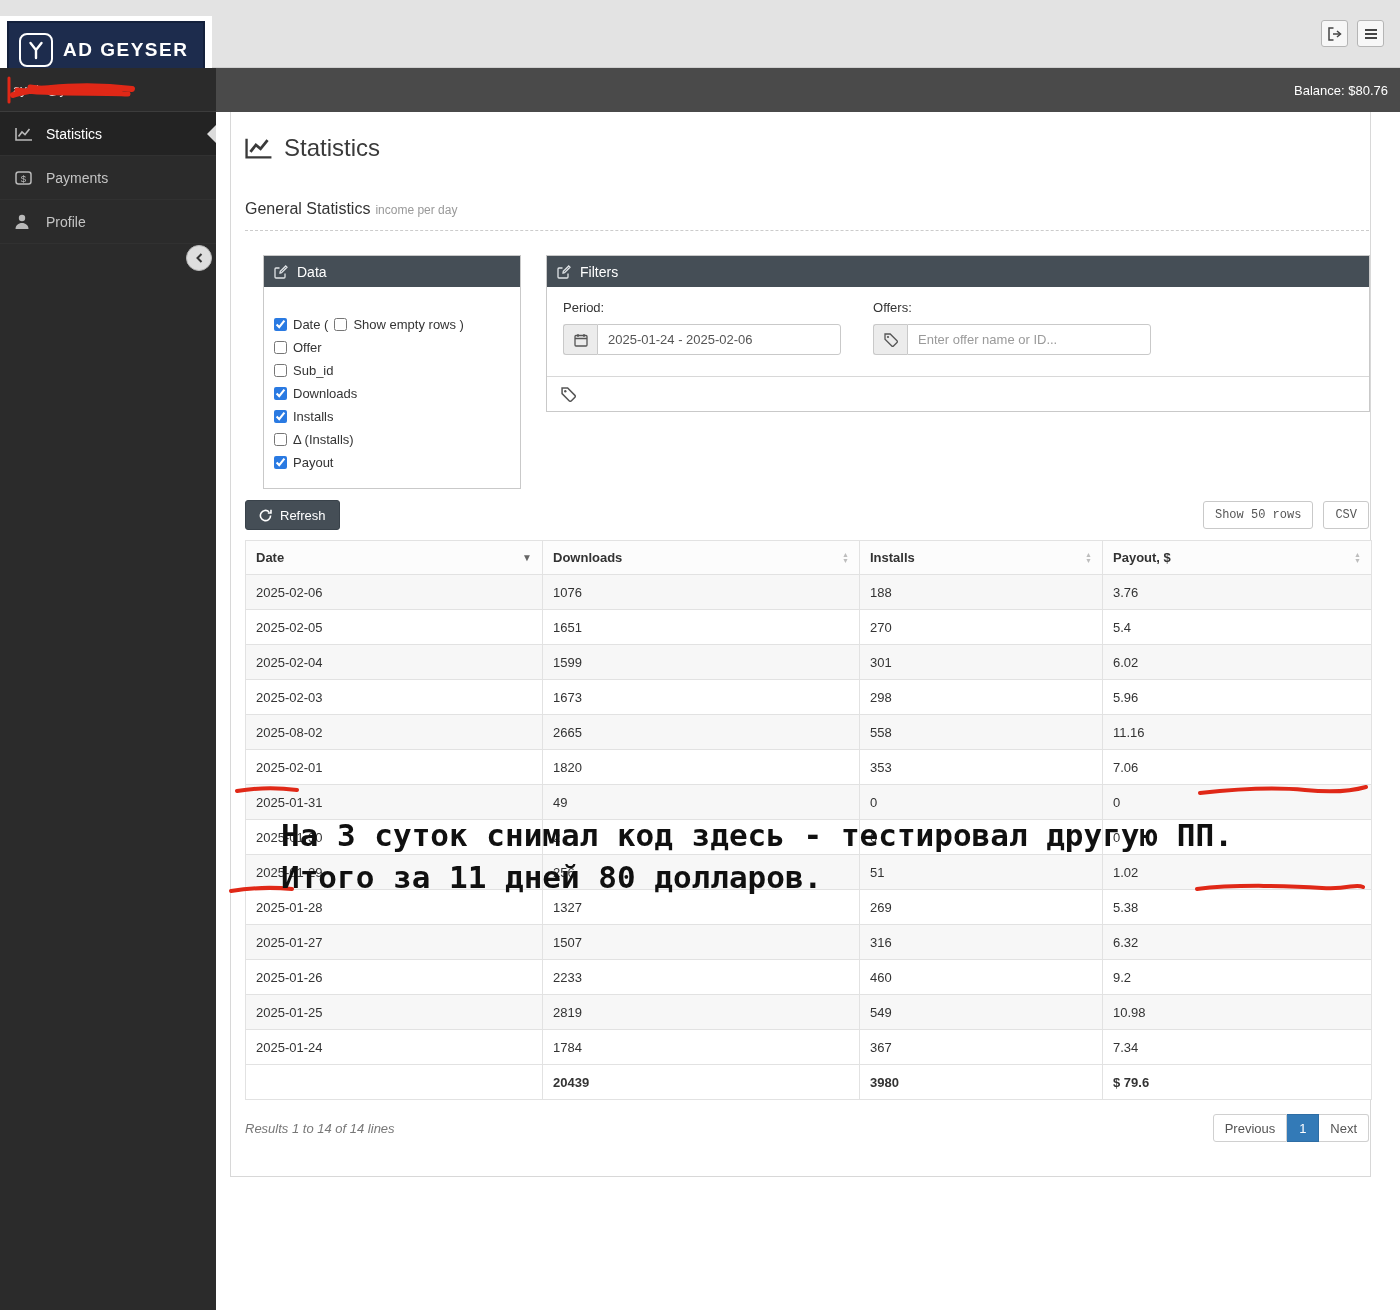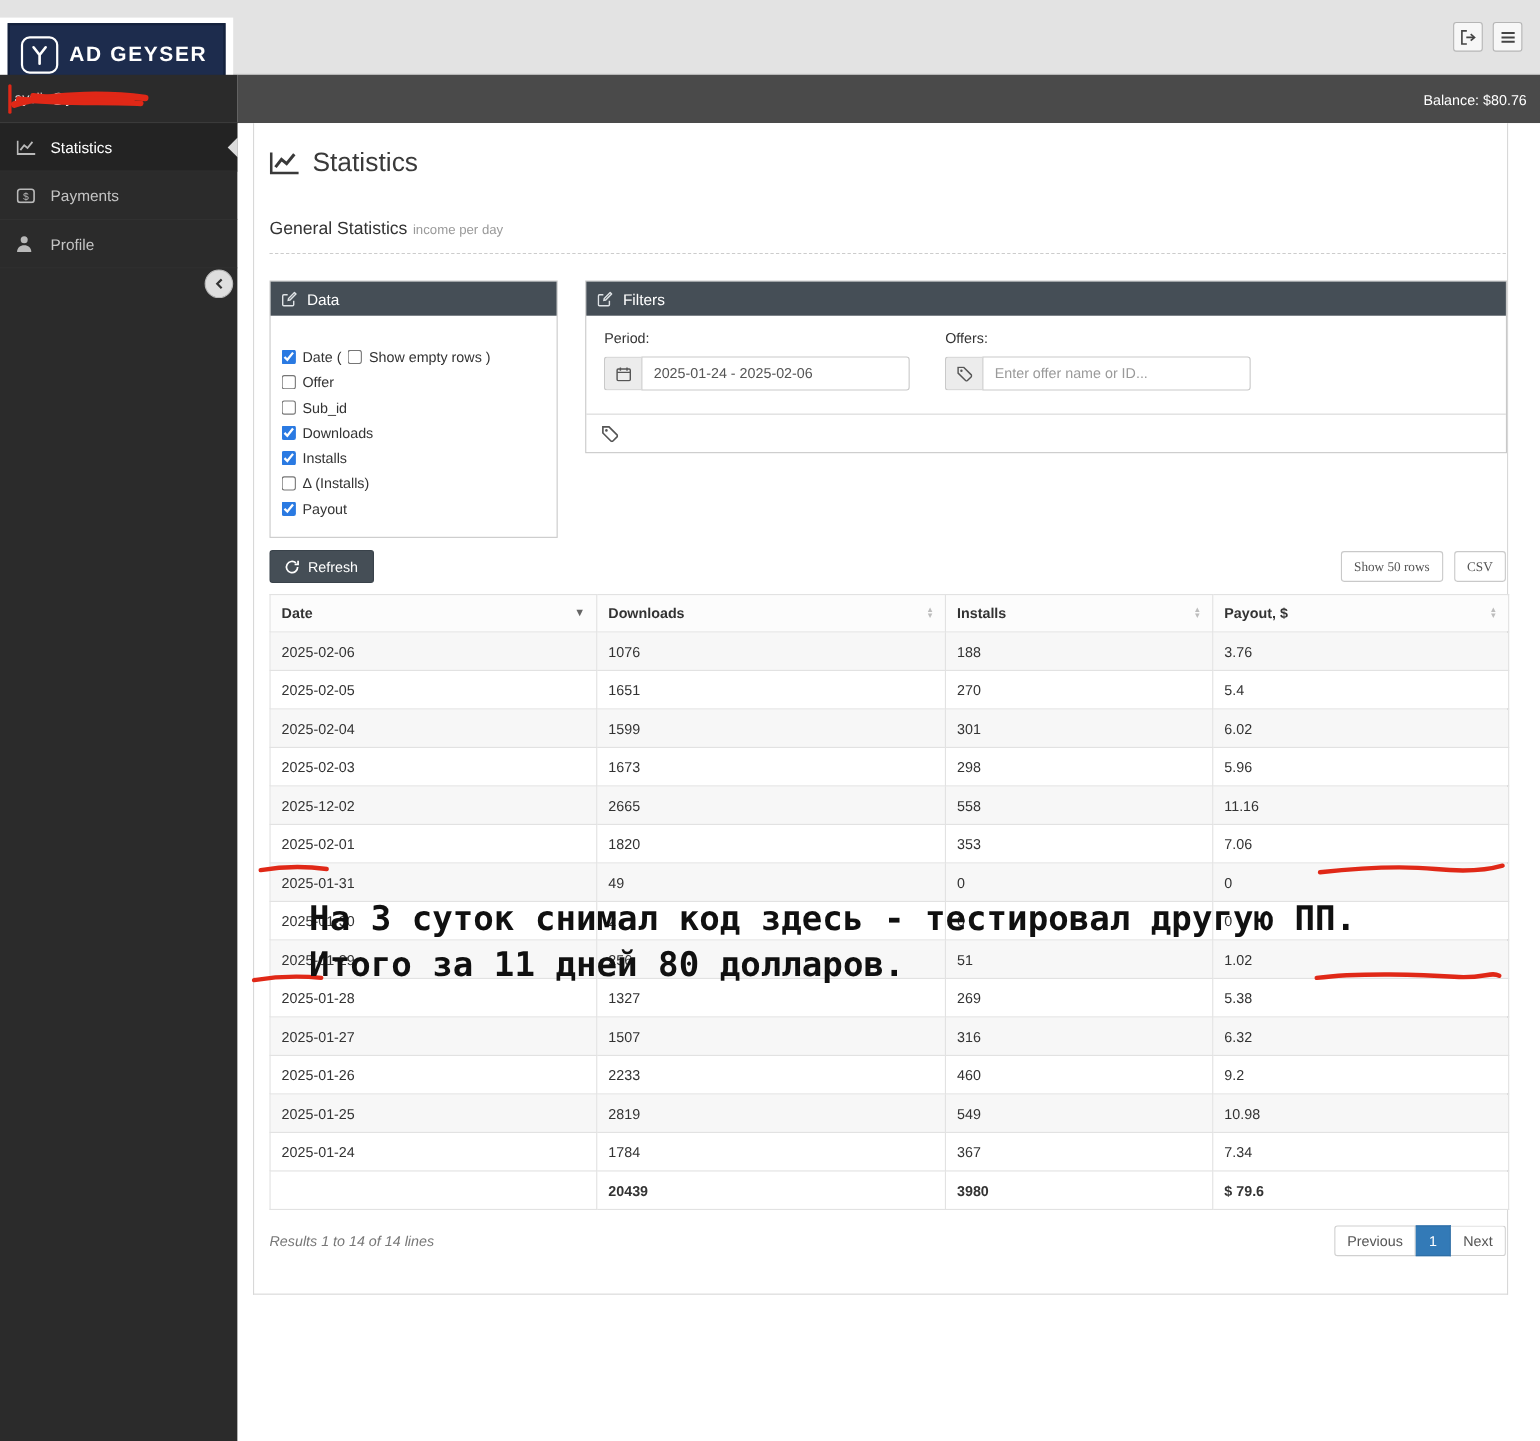--- a/index.html
+++ b/index.html
@@ -33,42 +33,42 @@
   .panel { position:absolute; left:14px; top:0; width:1141px; height:1065px; border:1px solid #d8d8d8; border-top:none; background:#fff; padding:0 0 0 14px; }
 
   .page-title { margin-top:22px; display:flex; align-items:center; gap:11px; font-size:24px; color:#3a3a3a; }
   .page-title .pt-icon { display:flex; color:#3a3a3a; }
 
   .section-head { margin-top:38px; font-size:16px; color:#333; }
   .section-head .sub { font-size:12px; color:#999; margin-left:5px; }
   .dashed-divider { border-bottom:1px dashed #ccc; margin-top:12px; margin-right:1px; }
 
   .boxes-row { display:flex; margin-top:24px; align-items:flex-start; }
-  .box { border:1px solid #c9c9c9; }
+  .box { border:1px solid #c9c9c9;margin-left:18px; }
   .box-header { height:31px; background:#454e56; color:#fff; font-size:14px; display:flex; align-items:center; gap:9px; padding:0 10px; }
   .box-header .bh-icon { display:flex; color:#dfe3e6; }
   .data-box { width:263px; }
   .data-body { padding:26px 10px 14px; }
   .cb-row { display:flex; align-items:center; gap:6px; height:23px; font-size:13px; color:#333; }
   input[type=checkbox] { width:13px; height:13px; margin:0; accent-color:#2a7ae2; }
 
   .filters-box { width:840px; margin-left:25px; }
   .filters-fields { display:flex; padding:13px 16px 21px; }
   .field-group { margin-right:32px; }
   .field-label { font-size:13px; color:#333; margin-bottom:9px; }
   .input-group { display:flex; height:31px; }
   .input-addon { width:34px; background:#ececec; border:1px solid #c9c9c9; border-right:none; border-radius:3px 0 0 3px; display:flex; align-items:center; justify-content:center; color:#555; }
   .text-input { border:1px solid #c9c9c9; border-radius:0 3px 3px 0; width:244px; padding:0 10px; font-size:13px; color:#555; font-family:inherit; outline:none; background:#fff; }
   .text-input::placeholder { color:#9a9a9a; }
   .filters-tagrow { border-top:1px solid #d8d8d8; height:35px; display:flex; align-items:center; padding:0 14px; color:#555; }
 
   .toolbar-row { margin-top:11px; display:flex; align-items:center; margin-right:1px; }
   .refresh-btn { height:30px; background:#454e56; color:#fff; border:1px solid #39424a; border-radius:3px; font-size:13px; font-family:inherit; display:flex; align-items:center; gap:8px; padding:0 13px; cursor:pointer; }
   .toolbar-spacer { flex:1; }
-  .ghost-btn { height:28px; background:#fff; border:1px solid #c9c9c9; border-radius:3px; color:#555; font-size:12px; font-family:Liberation Serif, serif; padding:0 11px; cursor:pointer; }
+  .ghost-btn { height:28px; background:#fff; border:1px solid #c9c9c9; border-radius:3px; color:#555; font-size:12px; font-family:Liberation Mono, monospace; padding:0 11px; cursor:pointer; }
   .ghost-btn + .ghost-btn { margin-left:10px; }
 
   .stats-table { margin-top:10px; width:1127px; border-collapse:collapse; font-size:13px; color:#333; table-layout:fixed; border:1px solid #cfcfcf; }
   .stats-table th, .stats-table td { border:1px solid #e2e2e2; padding:0 10px; text-align:left; overflow:hidden; white-space:nowrap; }
   .stats-table th { height:34px; font-weight:bold; background:#fcfcfc; }
   .stats-table td { height:35px; }
   .stats-table tbody tr:nth-child(odd) { background:#f7f7f7; }
   .stats-table tbody tr:nth-child(even) { background:#fff; }
   .th-inner { display:flex; align-items:center; justify-content:space-between; }
   .sort-desc { color:#666; font-size:10px; }
@@ -361,21 +361,21 @@
               <td>301</td>
               <td>6.02</td>
             </tr>
             <tr>
               <td>2025-02-03</td>
               <td>1673</td>
               <td>298</td>
               <td>5.96</td>
             </tr>
             <tr>
-              <td>2025-12-02</td>
+              <td>2025-08-02</td>
               <td>2665</td>
               <td>558</td>
               <td>11.16</td>
             </tr>
             <tr>
               <td>2025-02-01</td>
               <td>1820</td>
               <td>353</td>
               <td>7.06</td>
             </tr>

